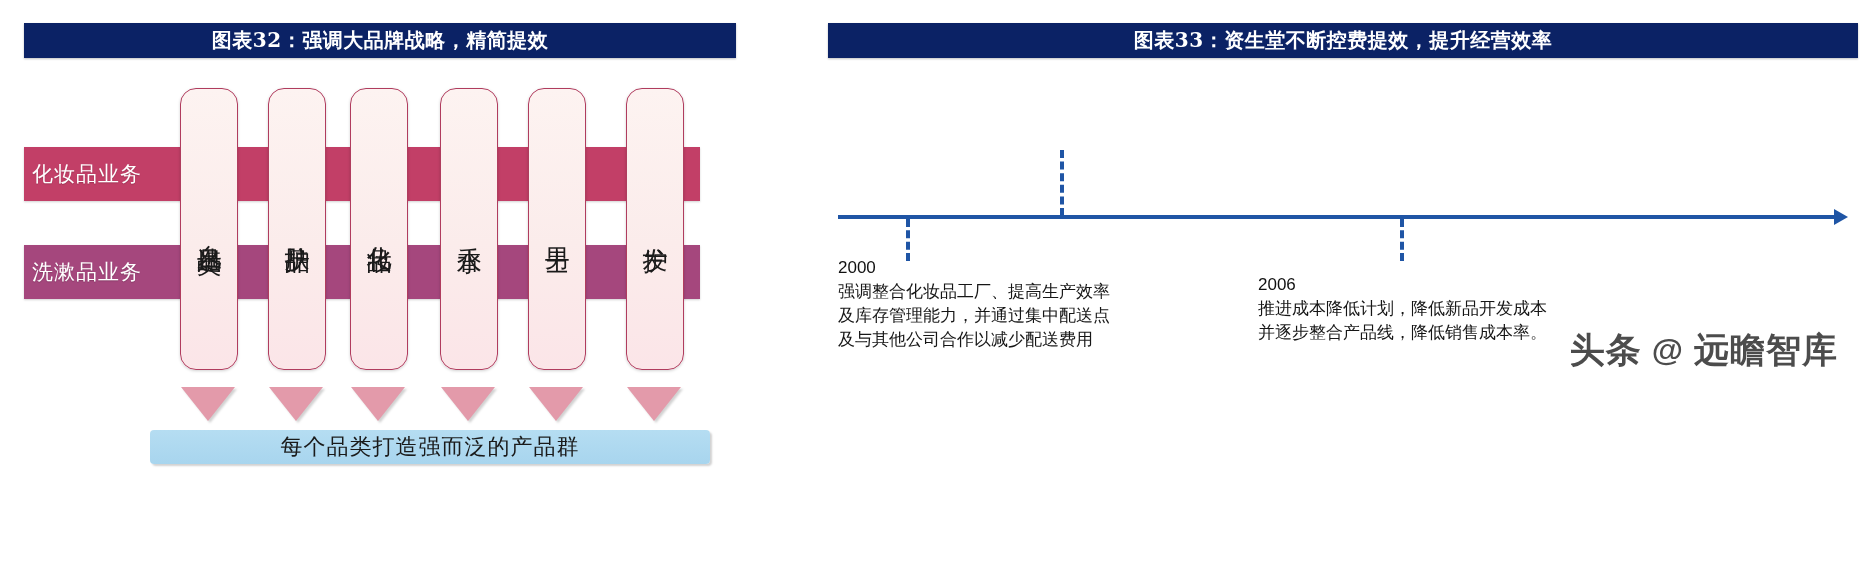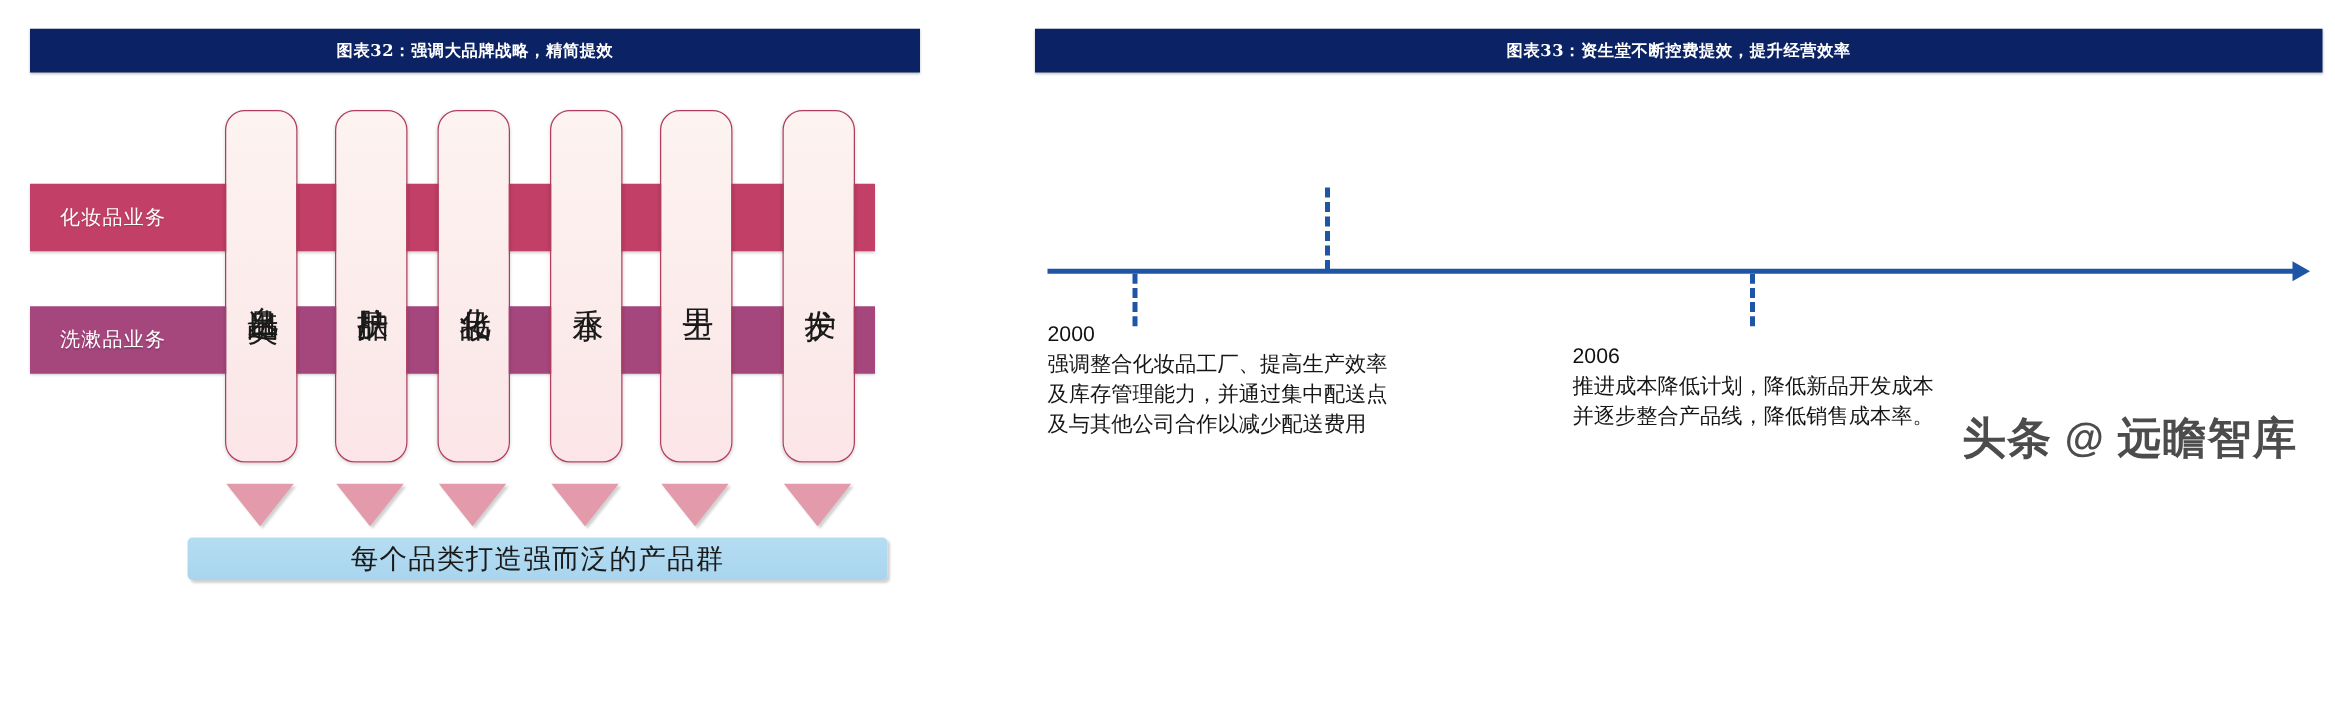--- a/index.html
+++ b/index.html
@@ -23,21 +23,21 @@
   .banner {
     position: absolute;
     background: #0b2265;
     display: flex;
     align-items: center;
     justify-content: center;
     box-shadow: 0 1px 2px rgba(0,0,0,0.25);
   }
   .banner-text {
     color: #ffffff;
-    font-size: 13px;
+    font-size: 20px;
     font-weight: bold;
     letter-spacing: 0.5px;
     font-family: "DejaVu Serif", "Liberation Serif", serif;
     white-space: nowrap;
   }
 
   
   #left-panel {
     position: absolute;
     left: 0; top: 0;
@@ -56,23 +56,23 @@
   #band-cosmetics {
     top: 147px; height: 54px;
     background: #c23f67;
   }
   #band-toiletries {
     top: 245px; height: 54px;
     background: #a5477d;
   }
   .band-label {
     color: #ffffff;
-    font-size: 16px;
+    font-size: 21px;
     font-weight: normal;
-    margin-left: 24px;
+    margin-left: 8px;
     letter-spacing: 1px;
     white-space: nowrap;
     text-shadow: 0 1px 1px rgba(0,0,0,0.18);
   }
 
   .cat-col {
     position: absolute;
     top: 88px;
     width: 56px;
     height: 280px;

